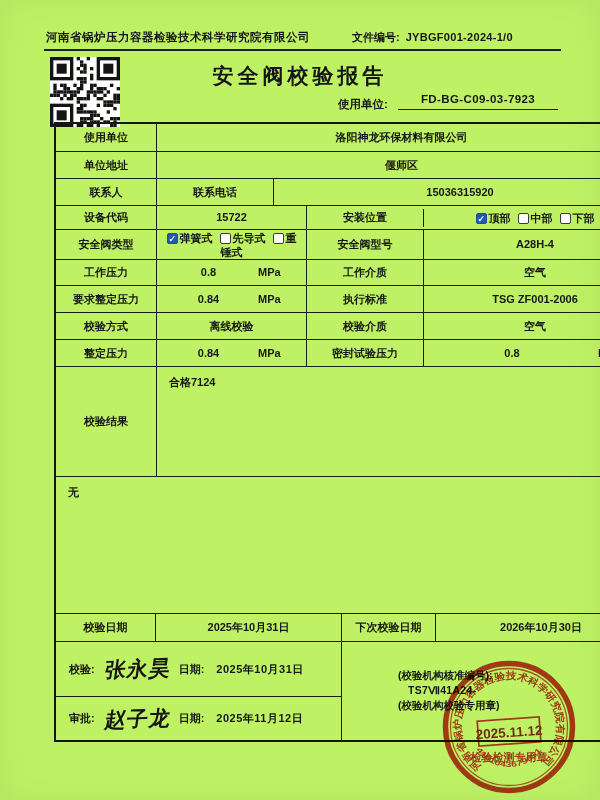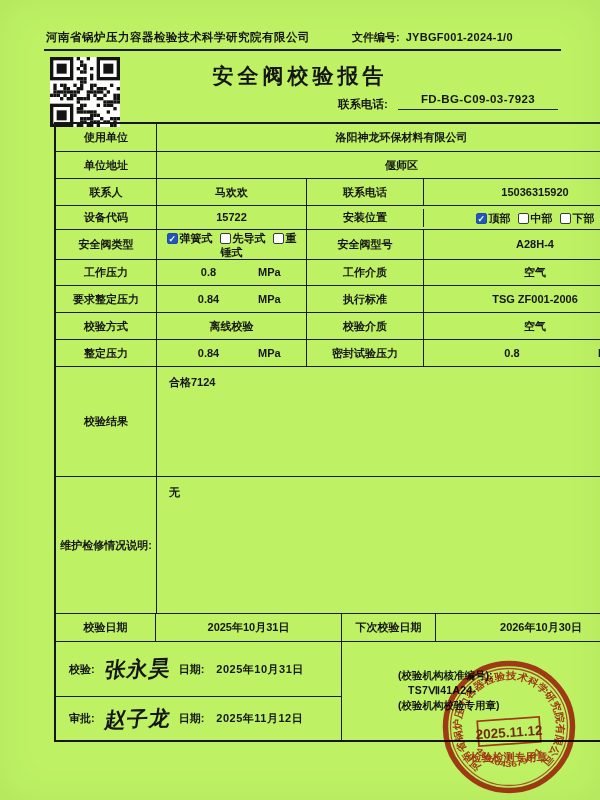--- a/index.html
+++ b/index.html
@@ -193,38 +193,37 @@
         <rect x="46.199999999999996" y="0" width="23.099999999999998" height="23.099999999999998" fill="#141414"></rect>
         <rect x="49.5" y="3.3" width="16.5" height="16.5" fill="#fdfdfc"></rect>
         <rect x="52.8" y="6.6" width="9.899999999999999" height="9.899999999999999" fill="#141414"></rect>
         <rect x="0" y="46.199999999999996" width="23.099999999999998" height="23.099999999999998" fill="#141414"></rect>
         <rect x="3.3" y="49.5" width="16.5" height="16.5" fill="#fdfdfc"></rect>
         <rect x="6.6" y="52.8" width="9.899999999999999" height="9.899999999999999" fill="#141414"></rect>
       </svg>
   </div>
 
   <div class="abs title">安全阀校验报告</div>
-  <div class="abs rpt-label">联系电话:</div>
+  <div class="abs rpt-label">使用单位:</div>
   <div class="abs rpt-value">FD-BG-C09-03-7923</div>
 
   <div class="abs tbl">
 
     <div class="row" style="height:27px;">
       <div class="c w1">使用单位</div>
       <div class="c span3">洛阳神龙环保材料有限公司</div>
     </div>
 
     <div class="row" style="height:27px;">
       <div class="c w1">单位地址</div>
       <div class="c span3">偃师区</div>
     </div>
 
     <div class="row" style="height:27px;">
       <div class="c w1">联系人</div>
-      <div class="c w2">马欢欢</div>
       <div class="c w3">联系电话</div>
       <div class="c w4">15036315920</div>
     </div>
 
     <div class="row" style="height:24px;">
       <div class="c w1">设备代码</div>
       <div class="c w2">15722</div>
       <div class="c w3">安装位置</div>
       <div class="c w4 wrapcell">
         <span class="cb first checked"></span><span>顶部</span><span class="cb"></span><span>中部</span><span class="cb"></span><span>下部</span>
@@ -279,21 +278,20 @@
         <span class="unit">MPa</span>
       </div>
     </div>
 
     <div class="row" style="height:110px;">
       <div class="c w1">校验结果</div>
       <div class="c span3 topleft">合格7124</div>
     </div>
 
     <div class="row" style="height:137px;">
-      <div class="c w1">维护检修情况说明:</div>
       <div class="c span3 topleft">无</div>
     </div>
 
     <div class="row" style="height:28px;">
       <div class="c b1">校验日期</div>
       <div class="c b2">2025年10月31日</div>
       <div class="c b3">下次校验日期</div>
       <div class="c b4">2026年10月30日</div>
     </div>
 

